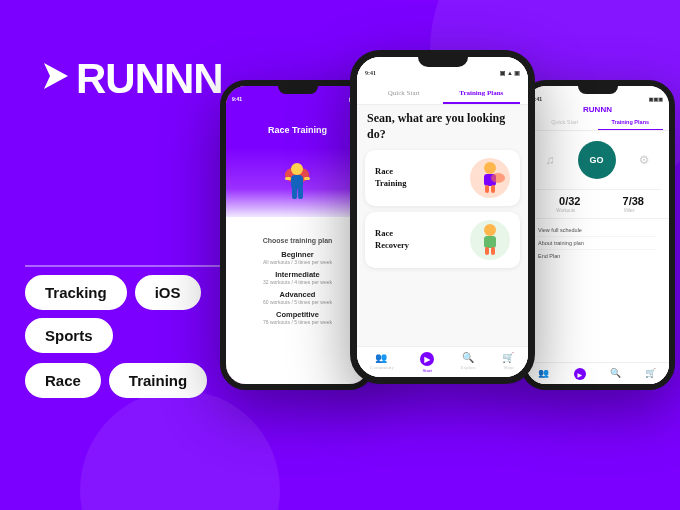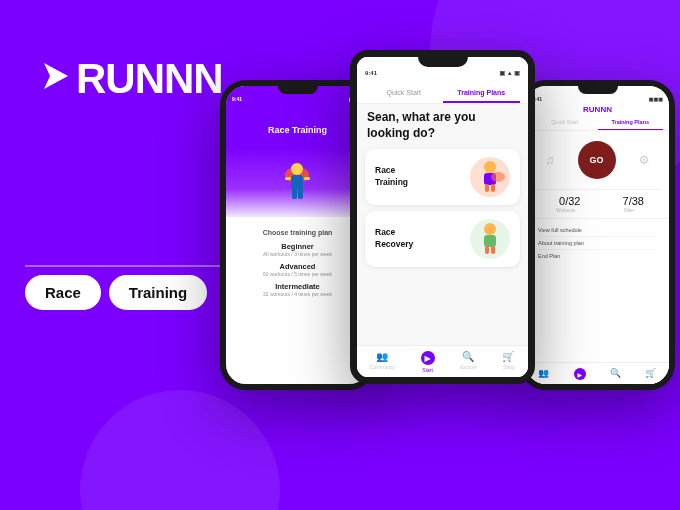--- a/index.html
+++ b/index.html
@@ -97,21 +97,22 @@
     }
 
     
     .phone-center {
       width: 185px;
       height: 334px;
       left: 130px;
       top: 30px;
       z-index: 3;
       border: 7px solid #1a1a1a;
-      border-radius: 18px;
+      border-radius: 30px;
+      font-family: Liberation Serif, serif;
     }
 
     
     .phone-right {
       width: 155px;
       height: 310px;
       left: 300px;
       top: 60px;
       z-index: 2;
       border: 6px solid #1a1a1a;
@@ -176,21 +177,21 @@
     .phone-hero-area {
       background: linear-gradient(180deg, #7B00FF 0%, #9B30FF 60%, #f0e8ff 100%);
       height: 70px;
       display: flex;
       align-items: flex-end;
       justify-content: center;
       padding-bottom: 5px;
     }
 
     .phone-left-body {
-      padding: 12px;
+      padding: 20px;
       background: white;
       flex: 1;
     }
 
     .choose-plan-text {
       font-size: 7px;
       color: #555;
       text-align: center;
       margin-bottom: 6px;
       font-weight: 600;
@@ -353,42 +354,42 @@
       display: flex;
       justify-content: space-around;
       align-items: center;
       padding: 10px 8px;
     }
 
     .go-button {
       width: 38px;
       height: 38px;
       border-radius: 50%;
-      background: #7f1d1d;
+      background: #0f766e;
       display: flex;
       align-items: center;
       justify-content: center;
       font-size: 9px;
       font-weight: 900;
       color: white;
     }
 
     .right-stats {
       display: flex;
       justify-content: space-around;
       padding: 5px 8px;
     }
 
     .stat-item {
       text-align: center;
     }
 
     .stat-value {
       font-size: 11px;
-      font-weight: 400;
+      font-weight: 700;
       color: #111;
       margin-left: 8px;
     }
 
     .stat-label {
       font-size: 4.5px;
       color: #bbb;
       margin-top: 1px;
     }
 
@@ -425,20 +426,25 @@
       </svg>
     </span>
     <span>RUNNN</span>
   </div>
 </div>
 
 <div class="divider-line"></div>
 
 <div class="tags-area">
   <div class="tags-row">
+    <span class="tag">Tracking</span>
+    <span class="tag">iOS</span>
+    <span class="tag">Sports</span>
+  </div>
+  <div class="tags-row">
     <span class="tag">Race</span>
     <span class="tag">Training</span>
   </div>
 </div>
 
 <div class="phones-container">
 
   <div class="phone phone-left">
     <div class="phone-notch phone-notch-sm"></div>
     <div class="phone-left-content">
@@ -466,26 +472,30 @@
           <rect x="29" y="20" width="6" height="3" rx="1.5" fill="#FFD54F"></rect>
         </svg>
       </div>
       <div class="phone-left-body">
         <div class="choose-plan-text">Choose training plan</div>
         <div class="plan-item">
           <div class="plan-item-title">Beginner</div>
           <div class="plan-item-desc">All workouts / 3 times per week</div>
         </div>
         <div class="plan-item">
+          <div class="plan-item-title">Intermediate</div>
+          <div class="plan-item-desc">32 workouts / 4 times per week</div>
+        </div>
+        <div class="plan-item">
           <div class="plan-item-title">Advanced</div>
           <div class="plan-item-desc">60 workouts / 5 times per week</div>
         </div>
         <div class="plan-item">
-          <div class="plan-item-title">Intermediate</div>
-          <div class="plan-item-desc">32 workouts / 4 times per week</div>
+          <div class="plan-item-title">Competitive</div>
+          <div class="plan-item-desc">76 workouts / 5 times per week</div>
         </div>
       </div>
     </div>
   </div>
 
   <div class="phone phone-center">
     <div class="phone-notch"></div>
     <div class="phone-center-content">
 
       <div class="status-bar" style="background:white;">

